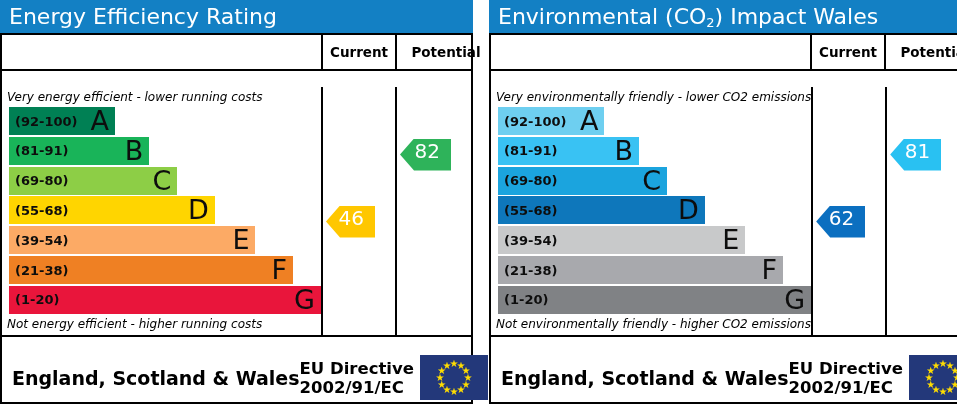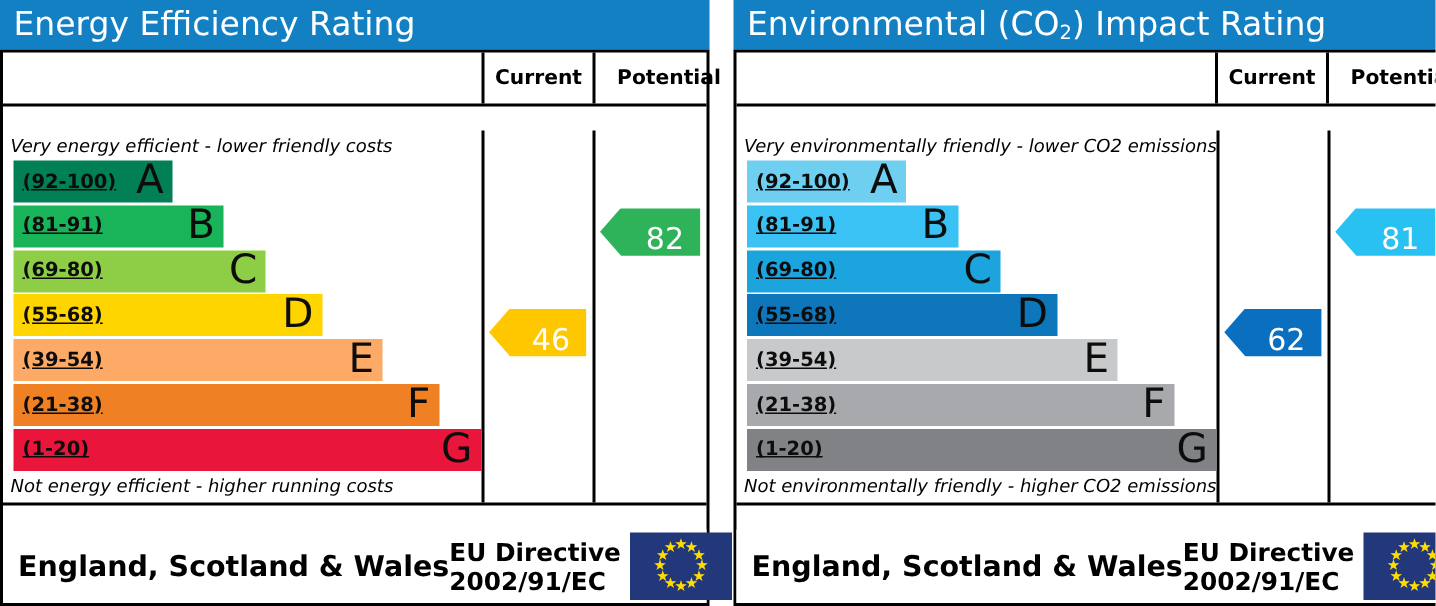--- a/index.html
+++ b/index.html
@@ -101,36 +101,35 @@
   .band{
     height:28px;
     position:relative;
     display:flex;align-items:center;
     box-sizing:border-box;
   }
   .band .range{
     font-size:13px;font-weight:bold;color:#0d0d0d;
     padding-left:6px;z-index:2;
     white-space:nowrap;
-    text-decoration:underline;
   }
   .band .letter{
     position:absolute;
     right:6px;top:50%;transform:translateY(-52%);
     font-size:27px;line-height:27px;color:#0d0d0d;
     font-weight:400;
     z-index:2;
   }
 
   
   .arrow{
     position:absolute;
     height:32px;
-    left:3px;right:4px;
-    display:flex;align-items:flex-end;
+    left:3px;right:20px;
+    display:flex;align-items:flex-start;
     justify-content:flex-end;
     padding-right:11px;
     box-sizing:border-box;
     color:#fff;
     font-size:20px;
     clip-path:polygon(0% 50%, 14px 0%, 100% 0%, 100% 100%, 14px 100%);
   }
 
   
   .footer{
@@ -181,21 +180,21 @@
 
       <div class="hdr-row">
         <div class="hdr-blank"></div>
         <div class="hdr-cell">Current</div>
         <div class="hdr-cell last">Potential</div>
       </div>
 
       <div class="chart-area">
 
         <div class="bands-col">
-          <div class="cap">Very energy efficient - lower friendly costs</div>
+          <div class="cap">Very energy efficient - lower running costs</div>
 
           <div class="bands">
             <div class="band" style="background: rgb(0, 128, 84); width: 34%;">
               <span class="range">(92-100)</span>
               <span class="letter">A</span>
             </div>
             <div class="band" style="background: rgb(25, 180, 89); width: 45%;">
               <span class="range">(81-91)</span>
               <span class="letter">B</span>
             </div>
@@ -259,21 +258,21 @@
             <span class="star" style="left: 22.5px; top: 5.87564px;">★</span>
           </div>
       </div>
 
     </div>
   </div>
 
   <div class="panel">
 
     <div class="panel-title">
-      <span>Environmental (CO</span><sub>2</sub><span>) Impact Rating</span>
+      <span>Environmental (CO</span><sub>2</sub><span>) Impact Wales</span>
     </div>
 
     <div class="panel-body">
 
       <div class="hdr-row">
         <div class="hdr-blank"></div>
         <div class="hdr-cell">Current</div>
         <div class="hdr-cell last">Potential</div>
       </div>
 

